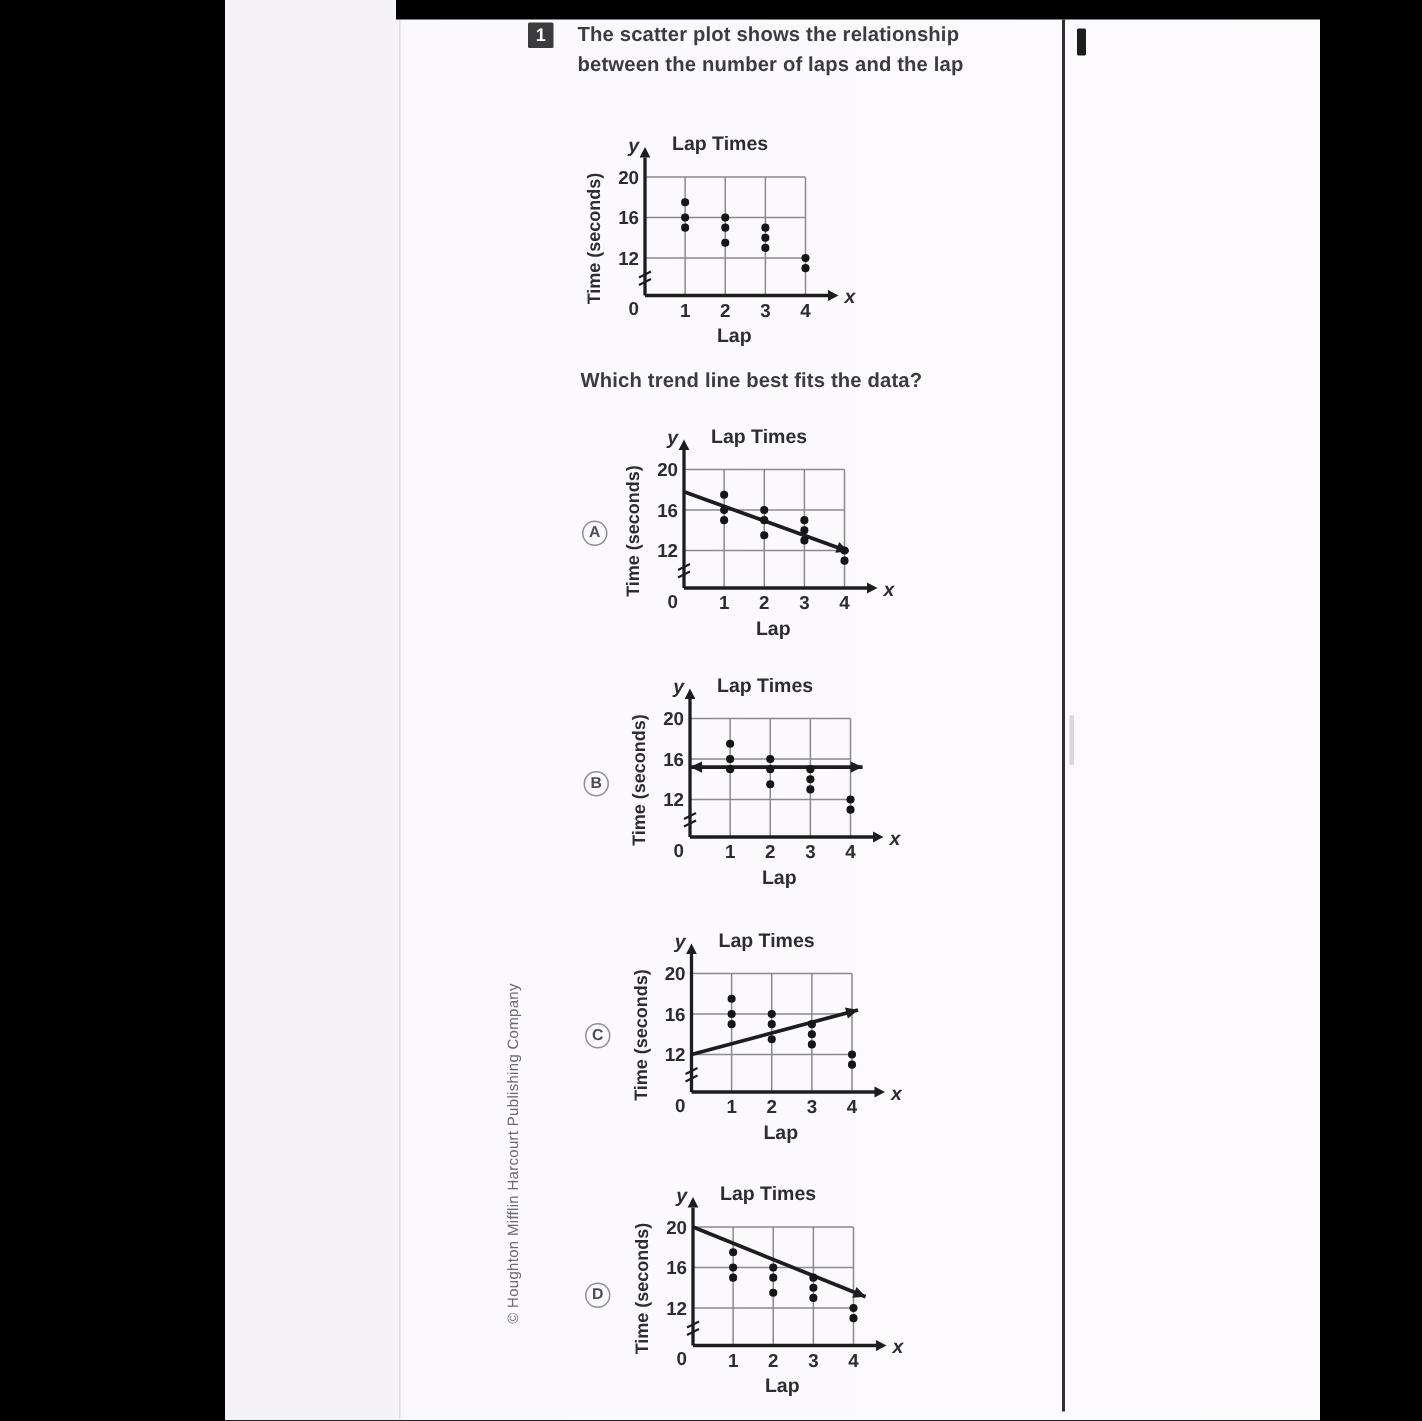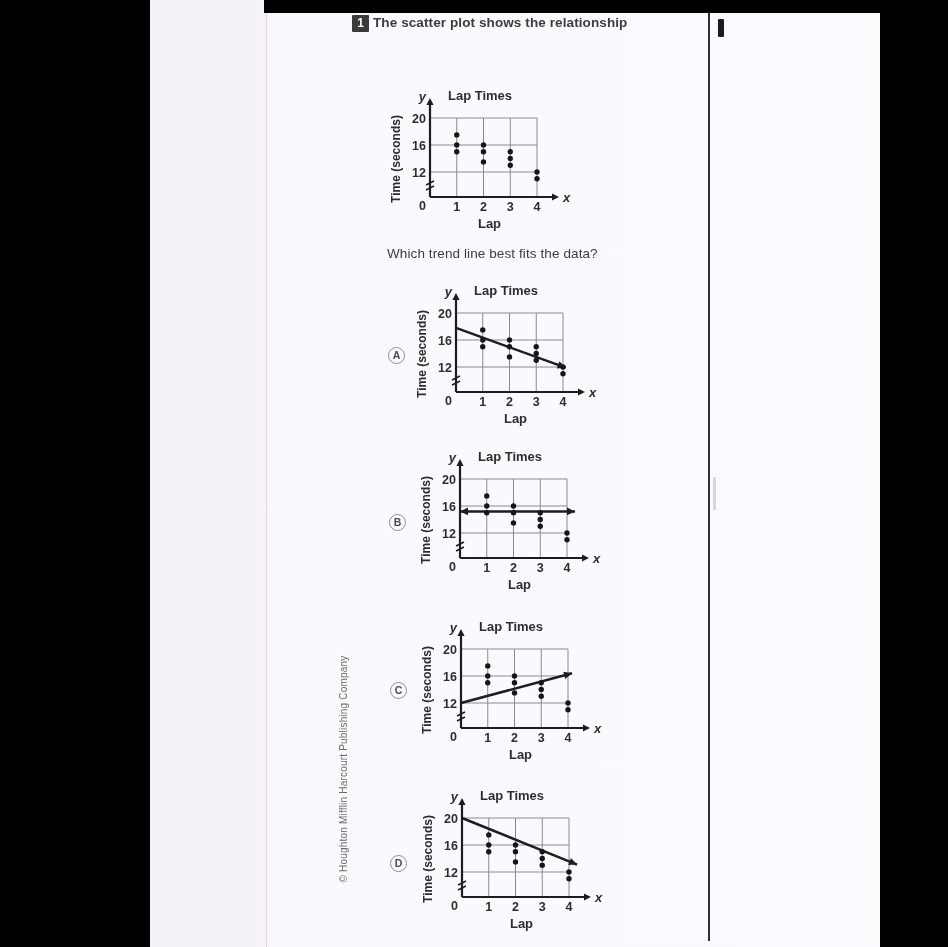--- a/index.html
+++ b/index.html
@@ -8,24 +8,24 @@
   .page{position:absolute;left:150px;top:0;width:730px;height:947px;
         background:linear-gradient(90deg,#f5f2f7 0px,#f5f2f7 112px,#fbf9fd 122px,#fcfafd 100%);}
   .page-edge-line{position:absolute;left:266px;top:0;width:1px;height:947px;background:#ddd8e3;}
   .top-black-band{position:absolute;left:264px;top:0;width:684px;height:13px;background:#000;}
   .column-divider{position:absolute;left:708px;top:13px;width:2px;height:928px;background:#2e2e33;}
   .corner-dash{position:absolute;left:718px;top:19px;width:6px;height:18px;background:#1c1c1c;border-radius:1px;}
   .faint-dash{position:absolute;left:713px;top:477px;width:3px;height:33px;background:#c9c8d0;opacity:.7;}
 
   .qbox{position:absolute;left:352px;top:15px;width:17px;height:17px;background:#3b3b3e;
         color:#fff;font-size:12px;font-weight:700;text-align:center;line-height:17px;border-radius:1px;}
-  .qtext{position:absolute;left:373px;top:13px;width:292px;color:#3c3c40;
+  .qtext{position:absolute;left:385px;top:13px;width:292px;color:#3c3c40;
          font-size:13.5px;font-weight:700;line-height:20px;letter-spacing:.1px;}
   .qtext span{display:block;}
-  .prompt{position:absolute;left:387px;top:246px;color:#3c3c40;font-size:13.5px;font-weight:400;letter-spacing:.1px;}
+  .prompt{position:absolute;left:387px;top:246px;color:#3c3c40;font-size:13.5px;font-weight:700;letter-spacing:.1px;}
 
   .chart{position:absolute;width:195px;height:156px;}
   .chart svg{display:block;}
   .choice-circle{position:absolute;width:15px;height:15px;border:1.5px solid #8e8e93;border-radius:50%;
                  color:#4c4c50;font-size:10.5px;font-weight:700;text-align:center;line-height:15px;background:transparent;}
   .copyright{position:absolute;left:343px;top:769px;transform:translate(-50%,-50%) rotate(-90deg);
              white-space:nowrap;color:#6b6a70;font-size:10px;letter-spacing:.2px;}
 
   
   .t-title{font:700 13px "Liberation Sans",sans-serif;fill:#2d2d31;}
@@ -41,20 +41,21 @@
   <div class="page-edge-line"></div>
   <div class="top-black-band"></div>
   <div class="column-divider"></div>
   <div class="corner-dash"></div>
   <div class="faint-dash"></div>
 
   <div class="qbox">1</div>
 
   <div class="qtext">
     <span>The scatter plot shows the relationship</span>
+    <span>between the number of laps and the lap</span>
   </div>
 
   <div class="chart" style="left:390px;top:87px;">
       <svg width="195" height="156" viewBox="0 0 195 156">
         <line x1="40" y1="31" x2="147" y2="31" stroke="#8a8a8e" stroke-width="1"></line>
         <line x1="40" y1="58" x2="147" y2="58" stroke="#8a8a8e" stroke-width="1"></line>
         <line x1="40" y1="85" x2="147" y2="85" stroke="#8a8a8e" stroke-width="1"></line>
         <line x1="66.75" y1="31" x2="66.75" y2="110" stroke="#8a8a8e" stroke-width="1"></line>
         <line x1="93.5" y1="31" x2="93.5" y2="110" stroke="#8a8a8e" stroke-width="1"></line>
         <line x1="120.25" y1="31" x2="120.25" y2="110" stroke="#8a8a8e" stroke-width="1"></line>

